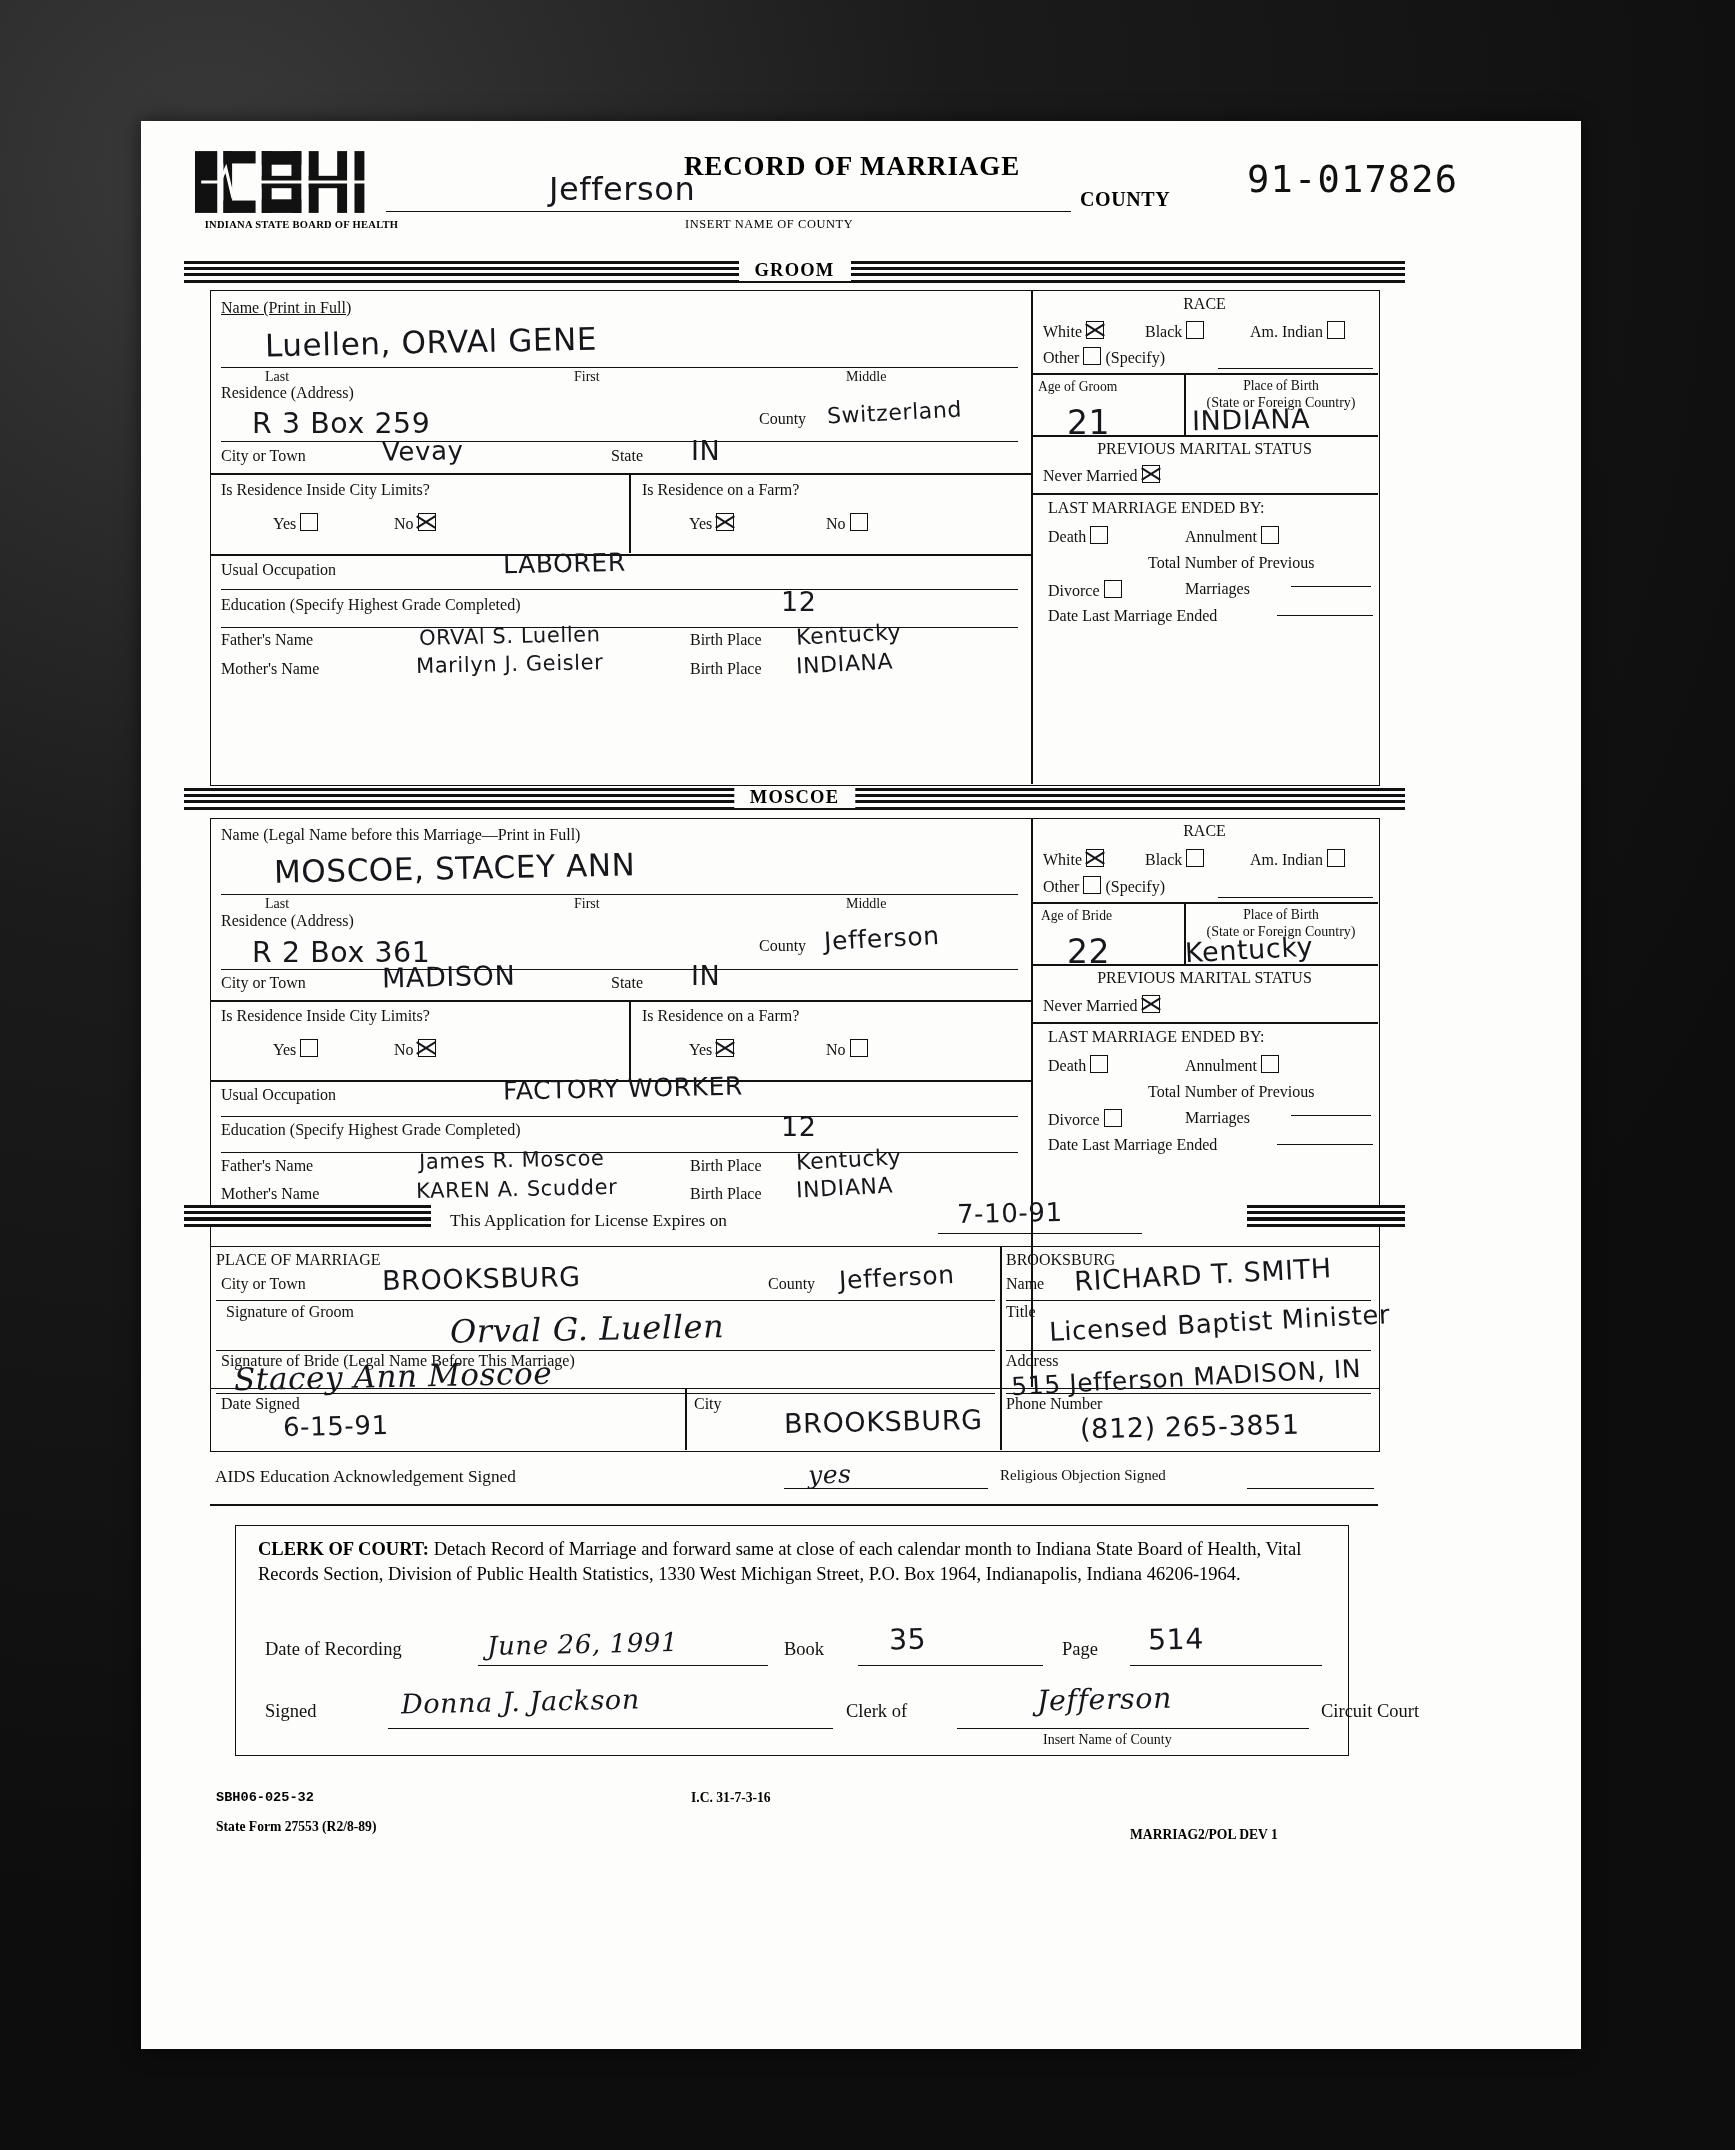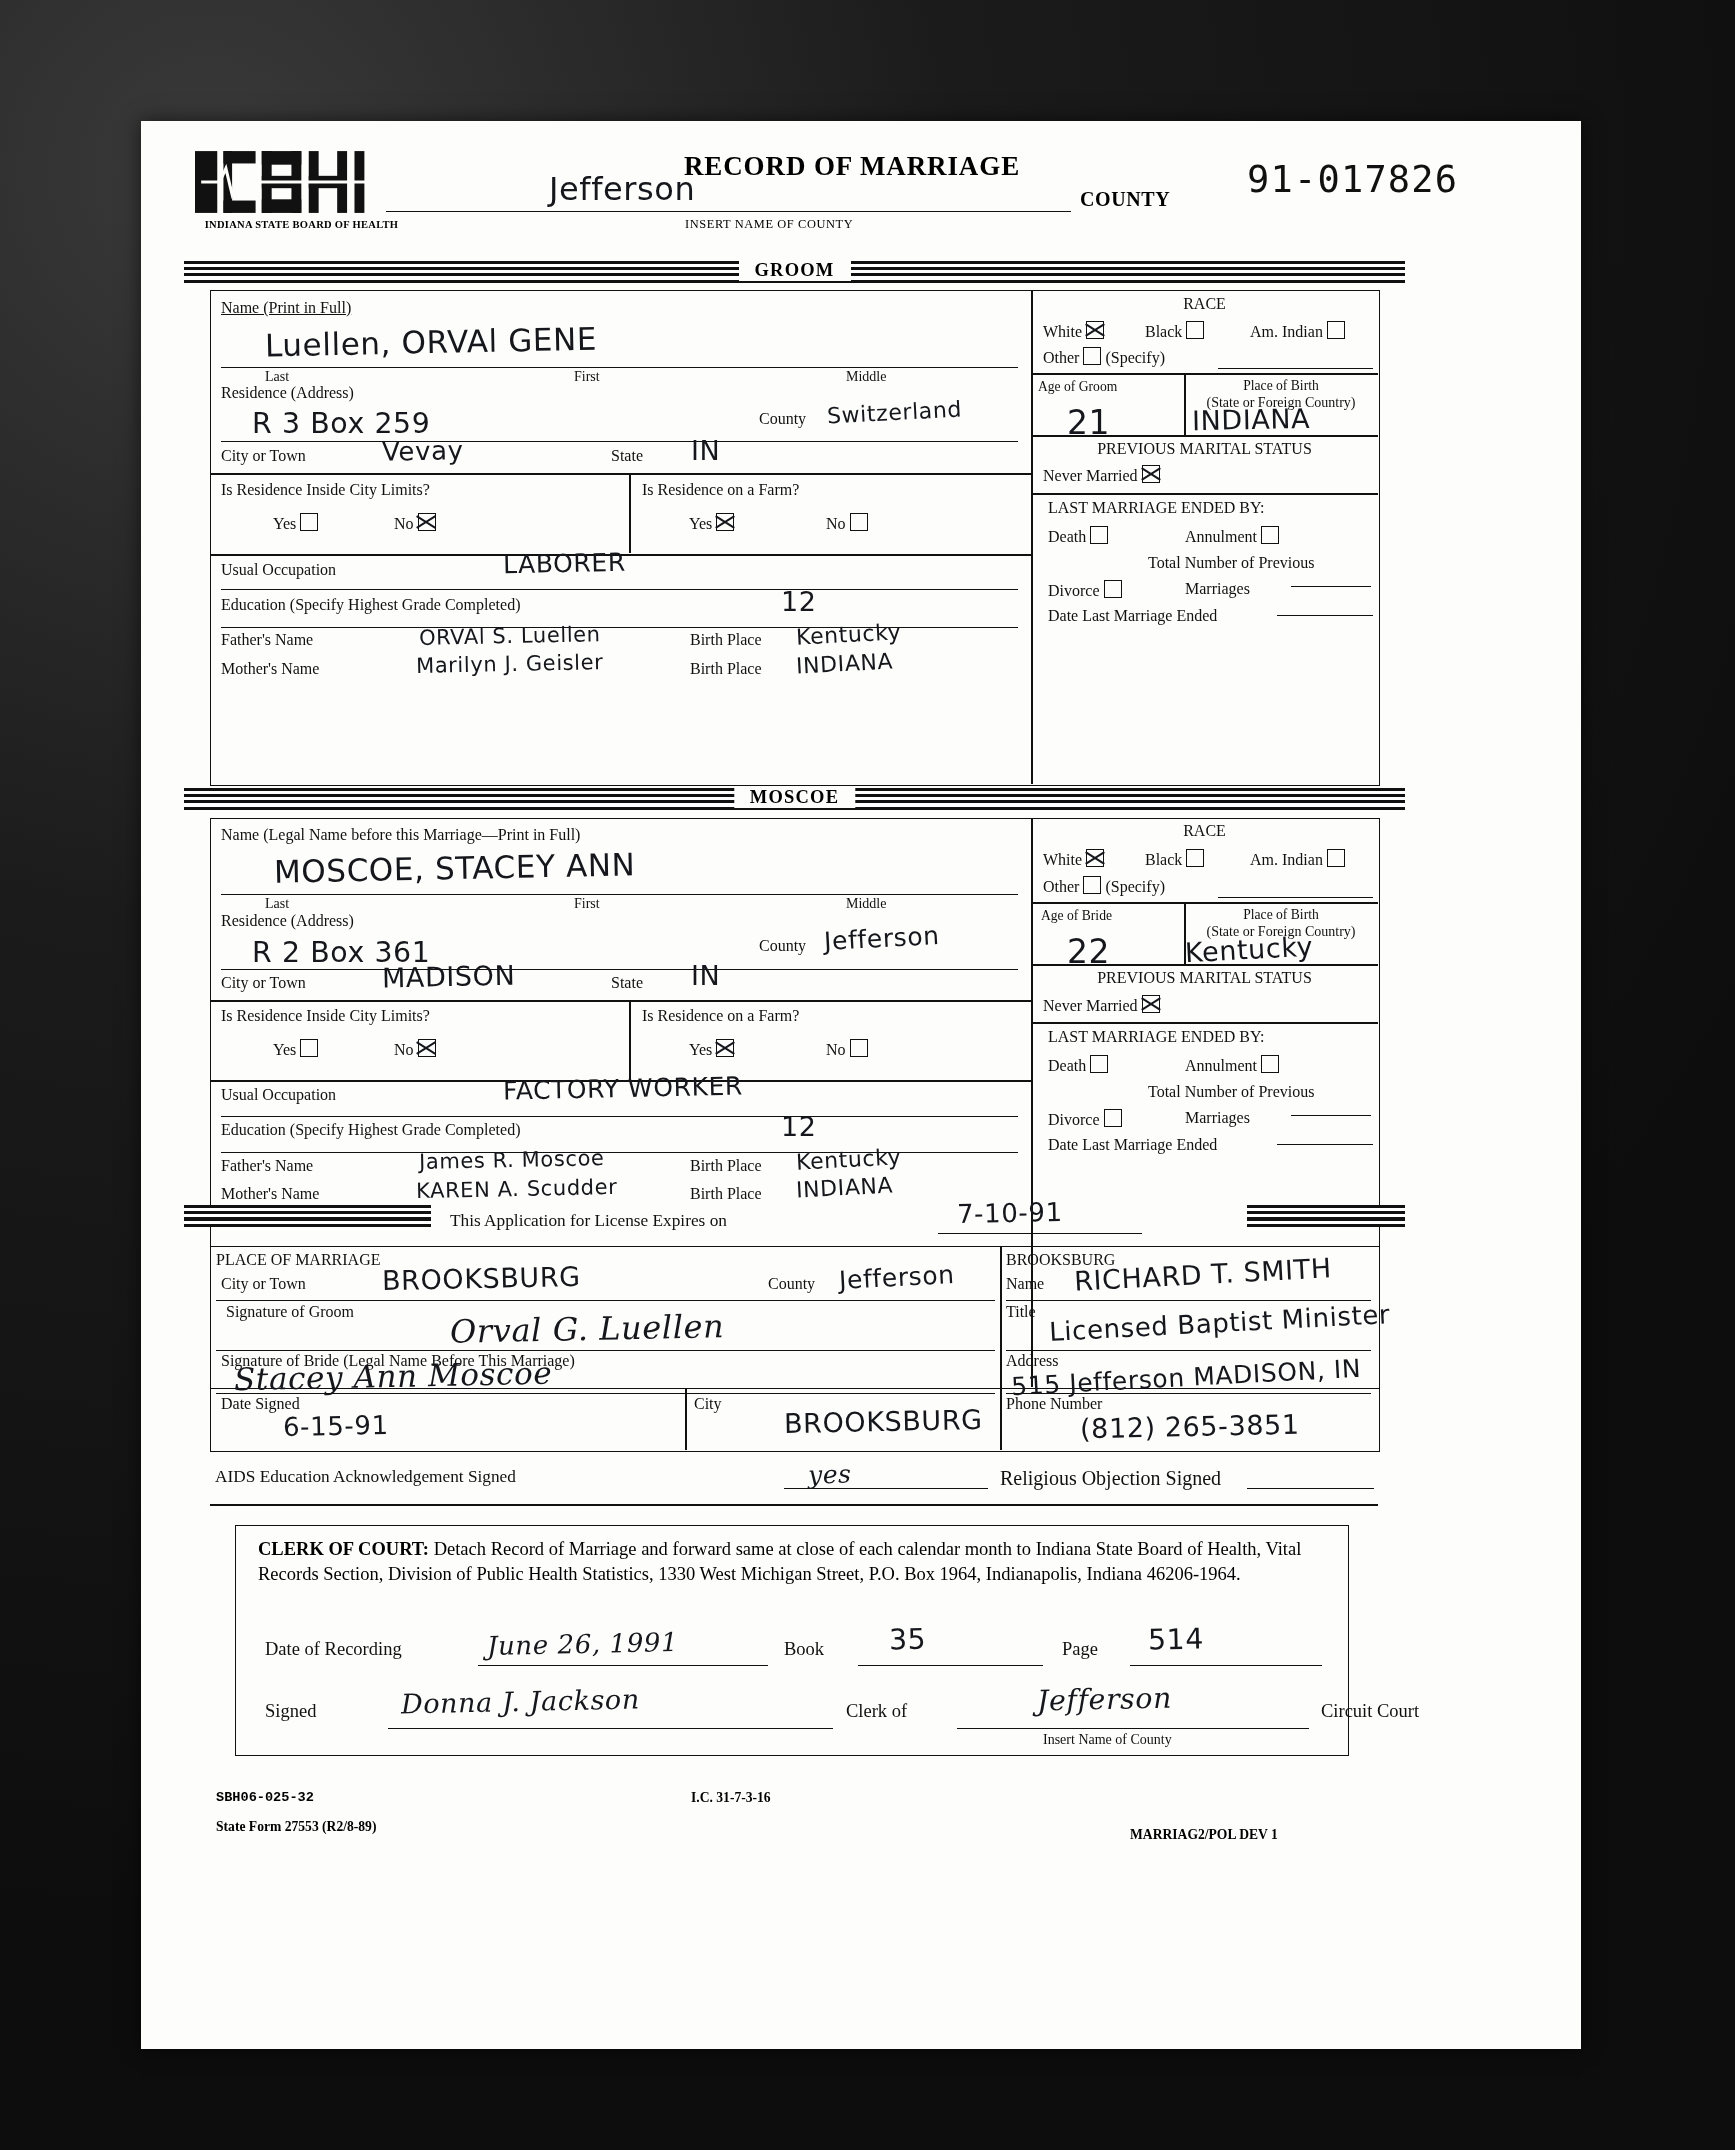--- a/index.html
+++ b/index.html
@@ -360,21 +360,21 @@
   <div class="pr" style="position:absolute; left:865px; top:1231px;">Address</div>
   <div class="hw" style="position:absolute; left:870px; top:1242px; font-size:25px;"><span class="sk3">515 Jefferson MADISON, IN</span></div>
   <div class="hline-thin" style="left:865px; top:1272px; width:365px;"></div>
 
   <div class="pr" style="position:absolute; left:865px; top:1274px;">Phone Number</div>
   <div class="hw" style="position:absolute; left:939px; top:1290px; font-size:27px;"><span class="sk2">(812) 265-3851</span></div>
 
   <div class="pr" style="position:absolute; left:74px; top:1346px; font-size:17.3px;">AIDS Education Acknowledgement Signed</div>
   <div class="hw script" style="position:absolute; left:667px; top:1339px; font-size:25px;"><span class="sk2">yes</span></div>
   <div class="hline-thin" style="left:643px; top:1367px; width:204px;"></div>
-  <div class="pr" style="position:absolute; left:859px; top:1346px; font-size:20px;">Religious Objection Signed</div>
+  <div class="pr" style="position:absolute; left:859px; top:1346px; font-size:15px;">Religious Objection Signed</div>
   <div class="hline-thin" style="left:1106px; top:1367px; width:127px;"></div>
   <div class="hline" style="left:69px; top:1383px; width:1168px;"></div>
 
   <div class="box" style="left:94px; top:1404px; width:1112px; height:229px;"></div>
   <div style="position:absolute; left:117px; top:1416px; width:1069px; font-size:18.5px; line-height:1.35;">
     <span style="font-weight:bold;">CLERK OF COURT:</span>
     <span>Detach Record of Marriage and forward same at close of each calendar month to Indiana State Board of Health, Vital Records Section, Division of Public Health Statistics, 1330 West Michigan Street, P.O. Box 1964, Indianapolis, Indiana 46206-1964.</span>
   </div>
 
   <div class="pr" style="position:absolute; left:124px; top:1518px; font-size:18.5px;">Date of Recording</div>

